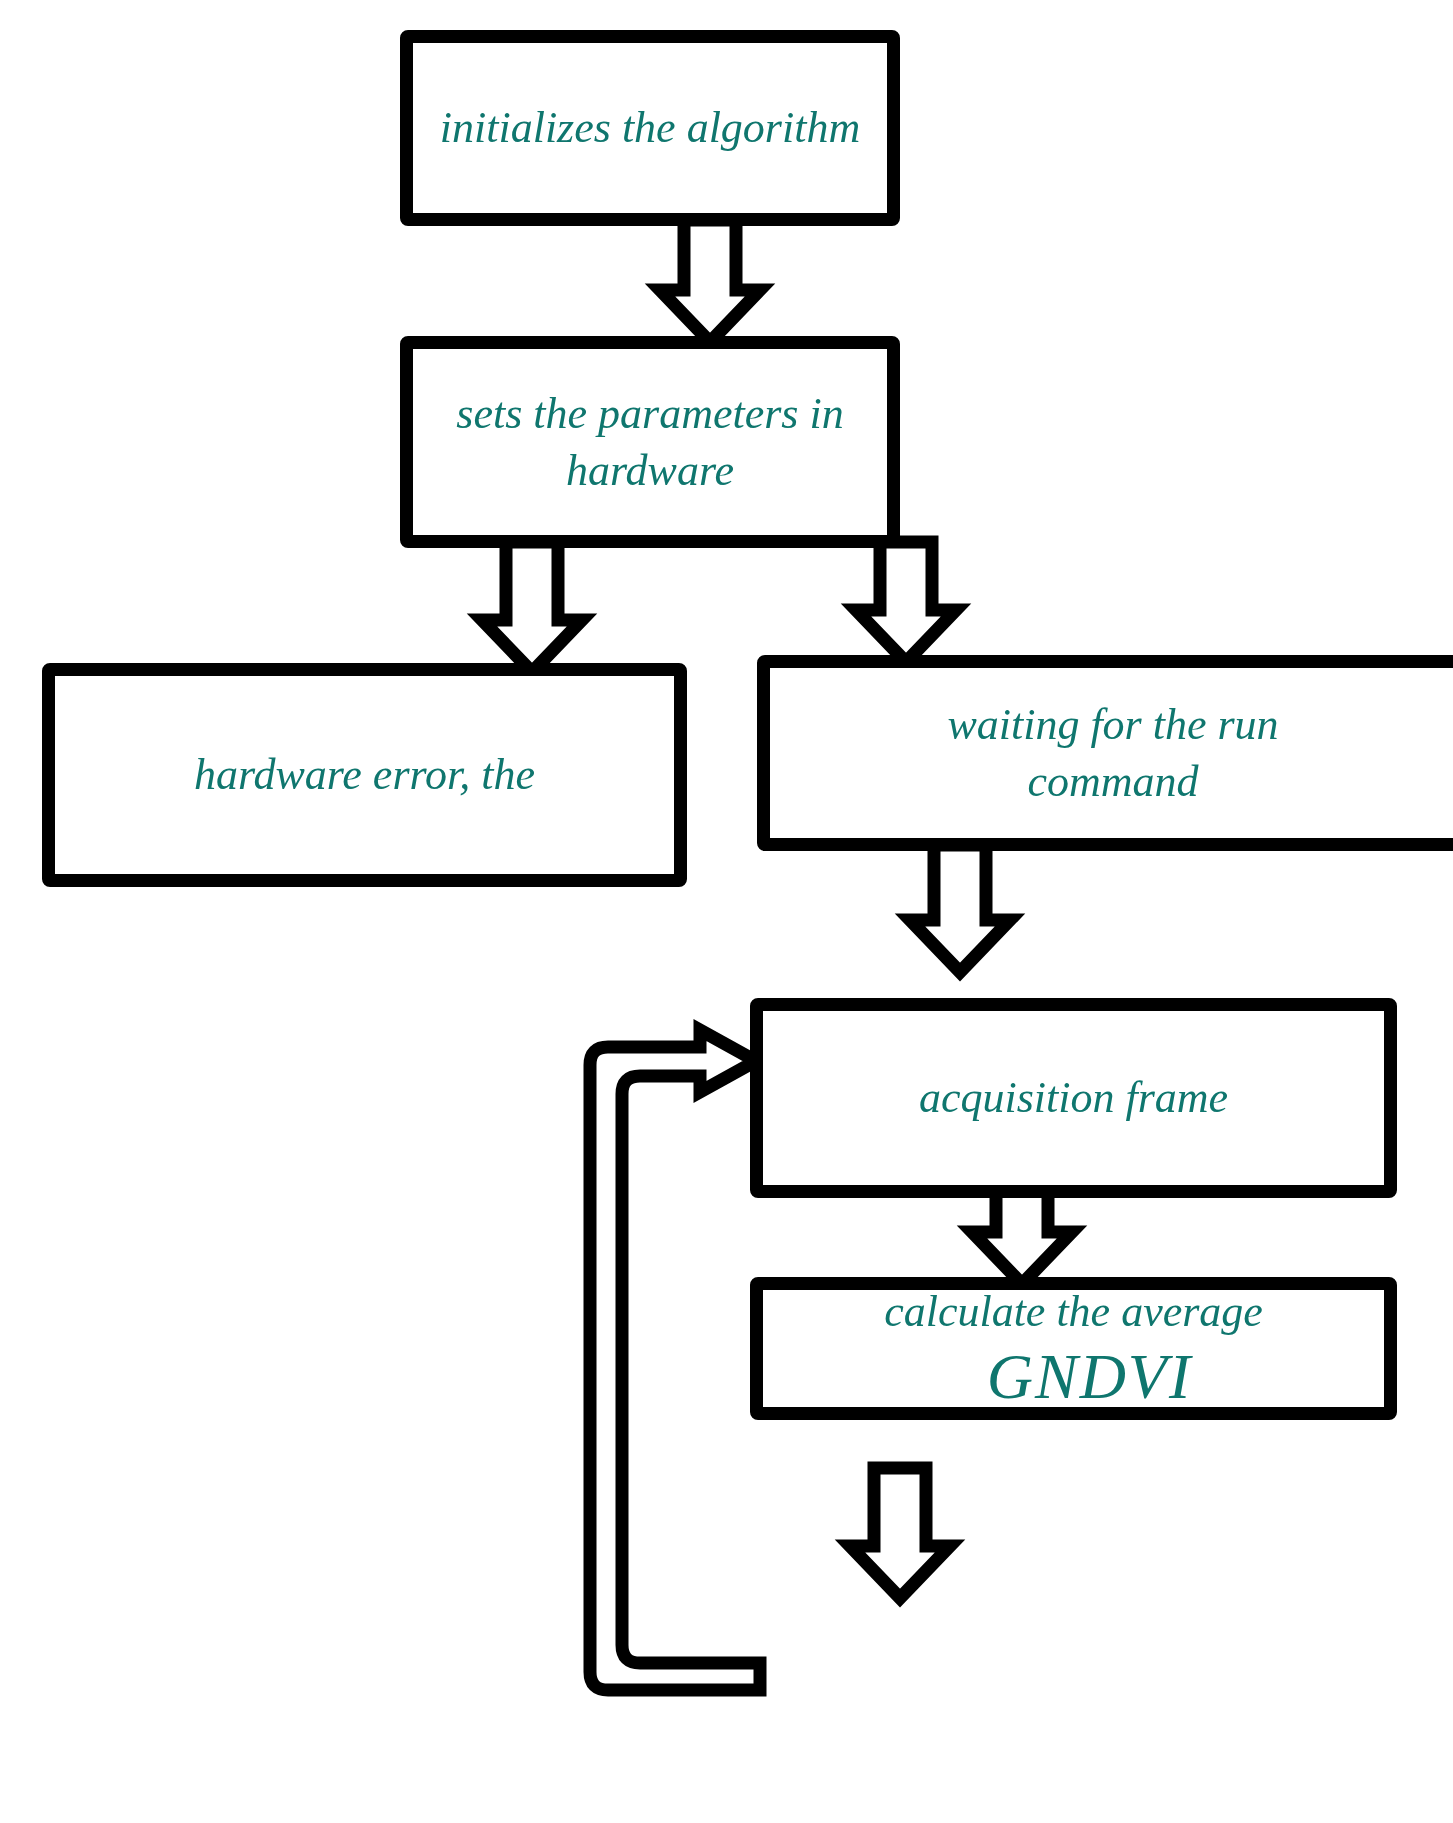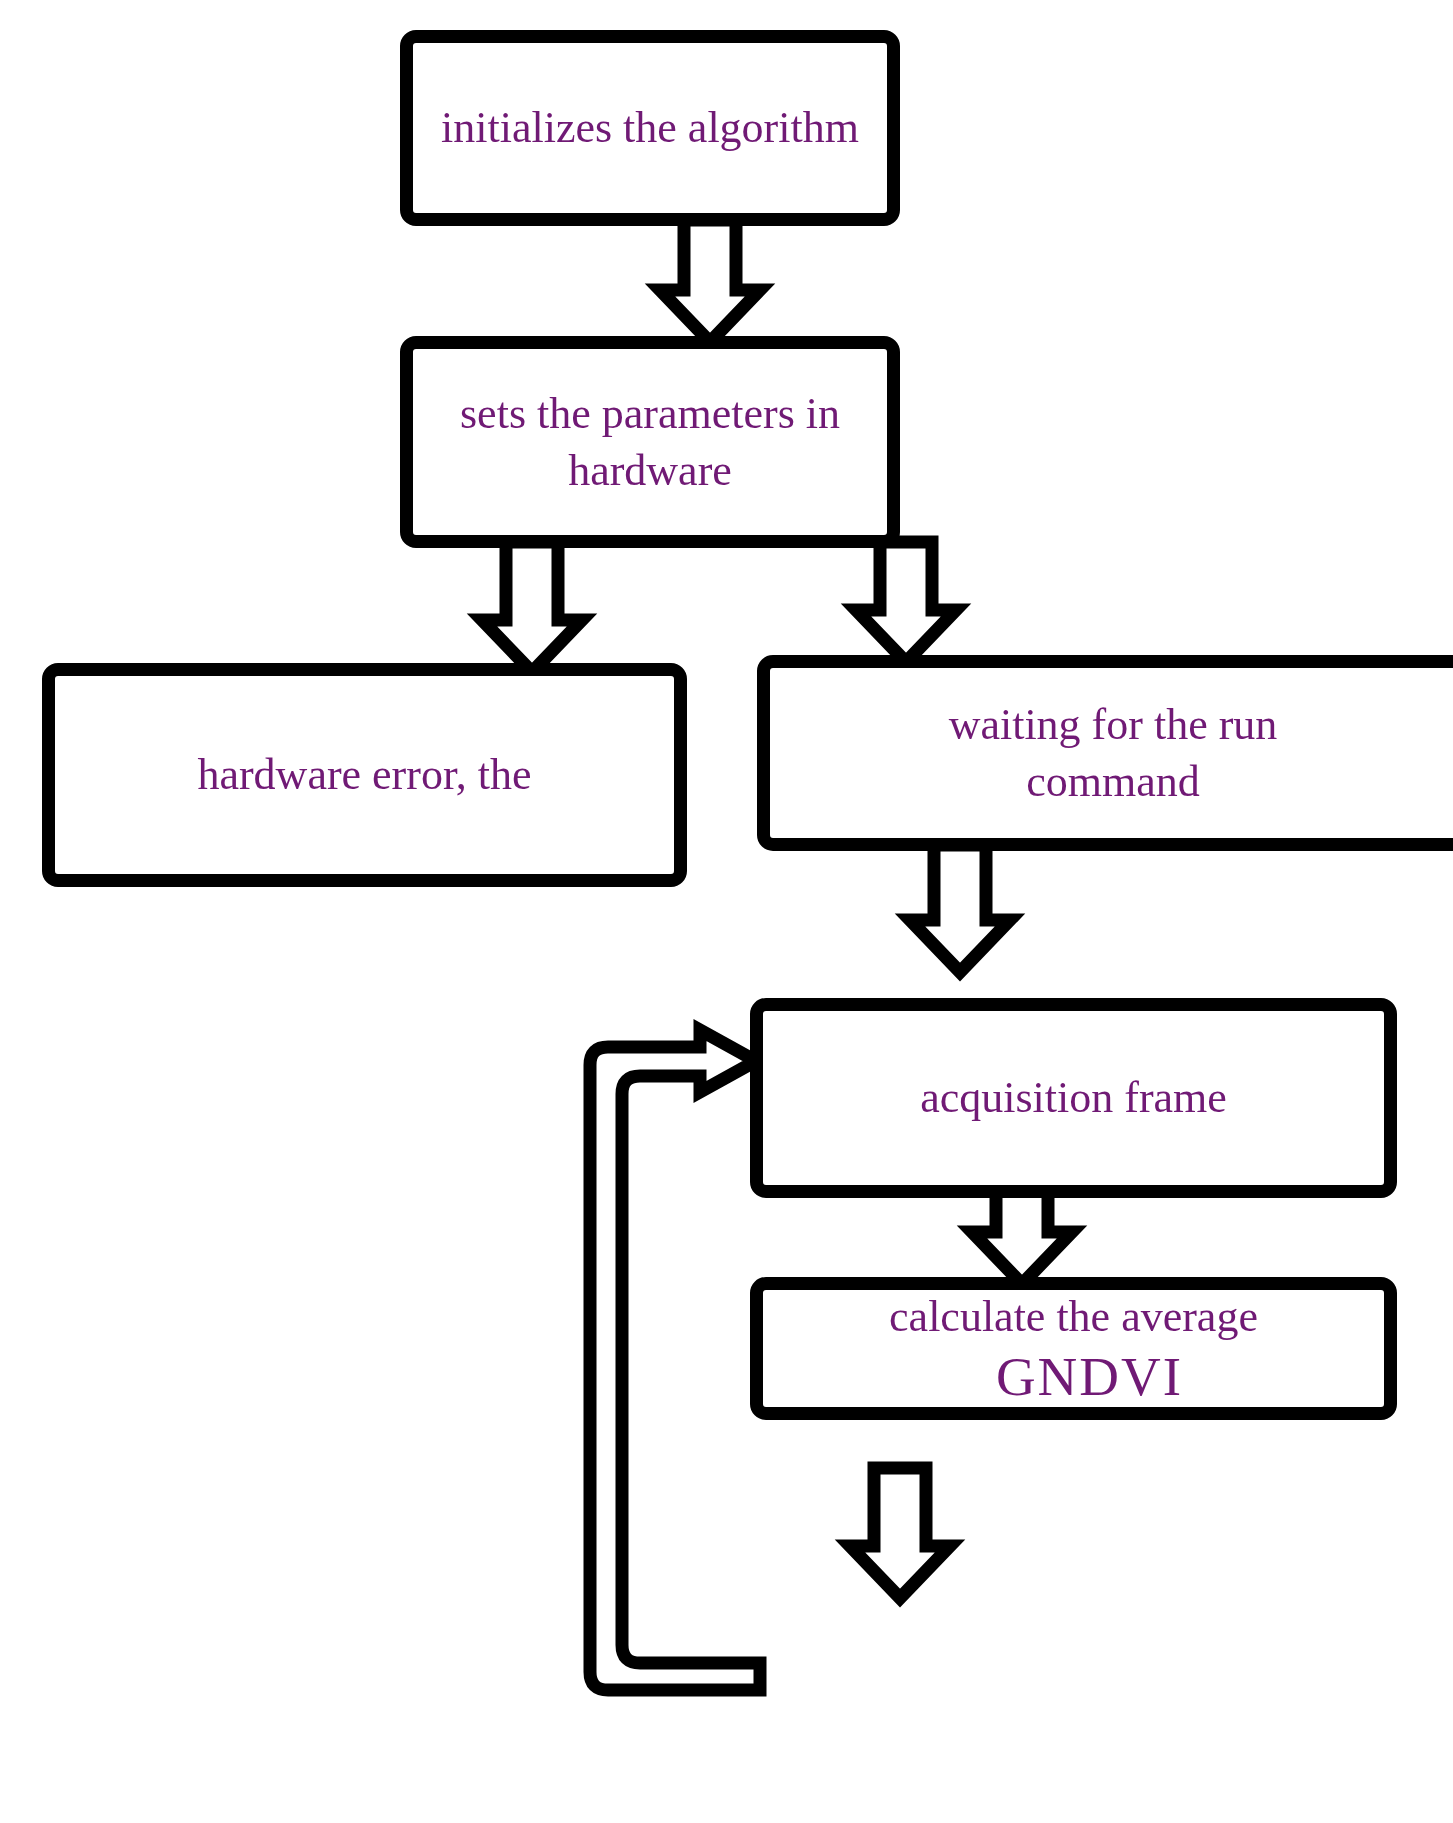--- a/index.html
+++ b/index.html
@@ -27,36 +27,37 @@
     fill: #ffffff;
     stroke: #000000;
     stroke-width: 13;
     stroke-linejoin: miter;
   }
   .node {
     position: absolute;
     box-sizing: border-box;
     background: #ffffff;
     border: 13px solid #000000;
-    border-radius: 16px;
+    border-radius: 8px;
     display: flex;
     flex-direction: column;
     align-items: center;
     justify-content: center;
     text-align: center;
     z-index: 2;
-    color: #701a75;
+    color: #0f766e;
     font-size: 44px;
     line-height: 1.3;
+    font-style: italic;
   }
   .node .line {
     white-space: nowrap;
   }
   .node .line.gndvi {
-    font-size: 55px;
+    font-size: 64px;
     letter-spacing: 2px;
     line-height: 1.15;
     margin-left: 32px;
   }
   
   #node-initialize   { left: 400px; top: 30px;   width: 500px; height: 196px; }
   #node-set-params   { left: 400px; top: 336px;  width: 500px; height: 212px; }
   #node-hw-error     { left: 42px;  top: 663px;  width: 645px; height: 224px; }
   #node-waiting      { left: 757px; top: 655px;  width: 712px; height: 196px; }
   #node-acquisition  { left: 750px; top: 965px;  width: 647px; height: 200px; margin-top: 33px; }

